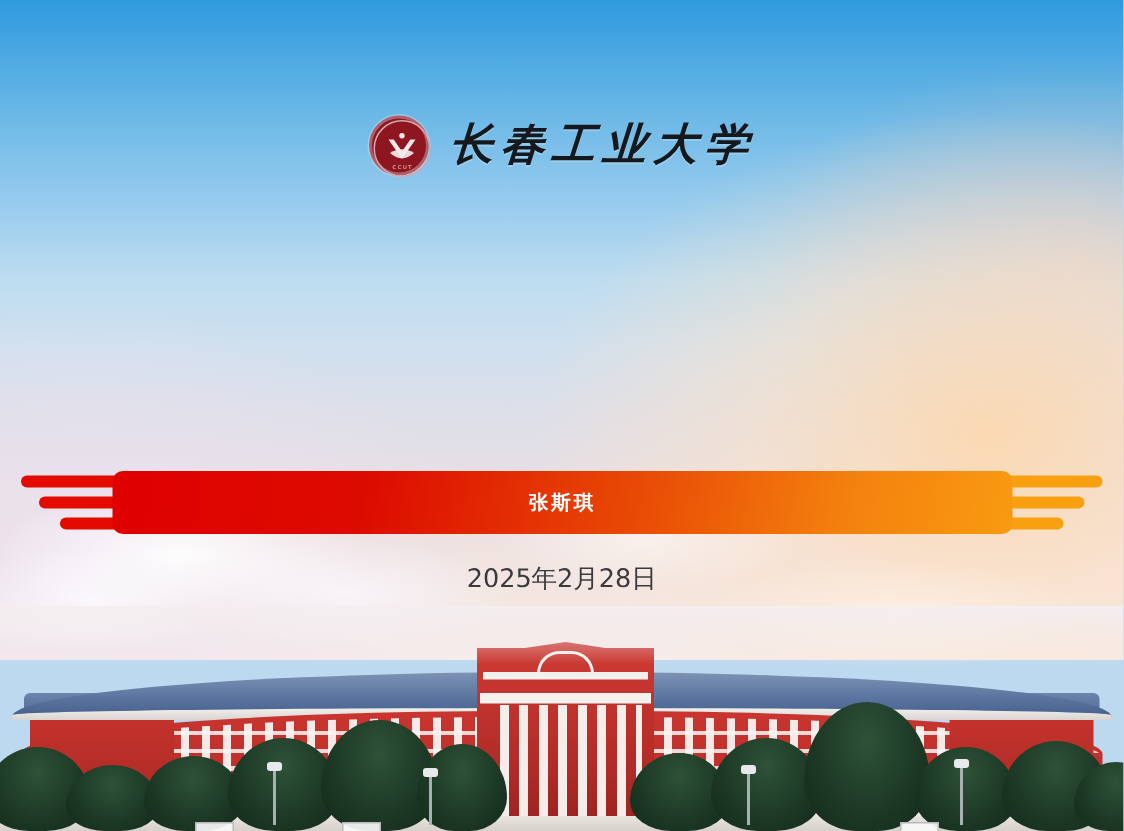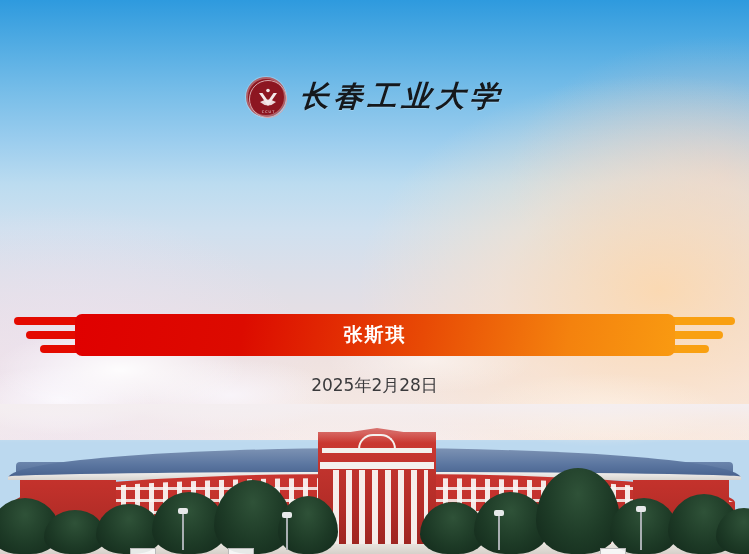--- a/index.html
+++ b/index.html
@@ -208,21 +208,21 @@
   .banner-wrap {
     position:absolute; left:0; top:300px; width:749px; height:64px; z-index:40;
   }
   .banner {
     position:absolute; left:75px; top:14px; width:600px; height:42px;
     border-radius:7px;
     background:linear-gradient(100deg,#e00000 0%,#dc0b00 28%,#e84a05 58%,#f4820e 82%,#f99a11 100%);
     display:flex; align-items:center; justify-content:center;
   }
   .banner-name {
-    color:#fff; font-size:19px; font-weight:700; letter-spacing:2px;
+    color:#fff; font-size:13px; font-weight:700; letter-spacing:2px;
     font-family:Liberation Serif, serif;
   }
   .stripes { position:absolute; top:14px; height:42px; }
   .stripes.left  { left:14px;  width:72px; }
   .stripes.right { right:14px; width:72px; }
   .bar { position:absolute; height:8px; border-radius:4px; }
   .stripes.left .bar  { background:#e40a00; right:0; }
   .stripes.left .b1 { top:3px;  width:72px; }
   .stripes.left .b2 { top:17px; width:60px; }
   .stripes.left .b3 { top:31px; width:46px; }

